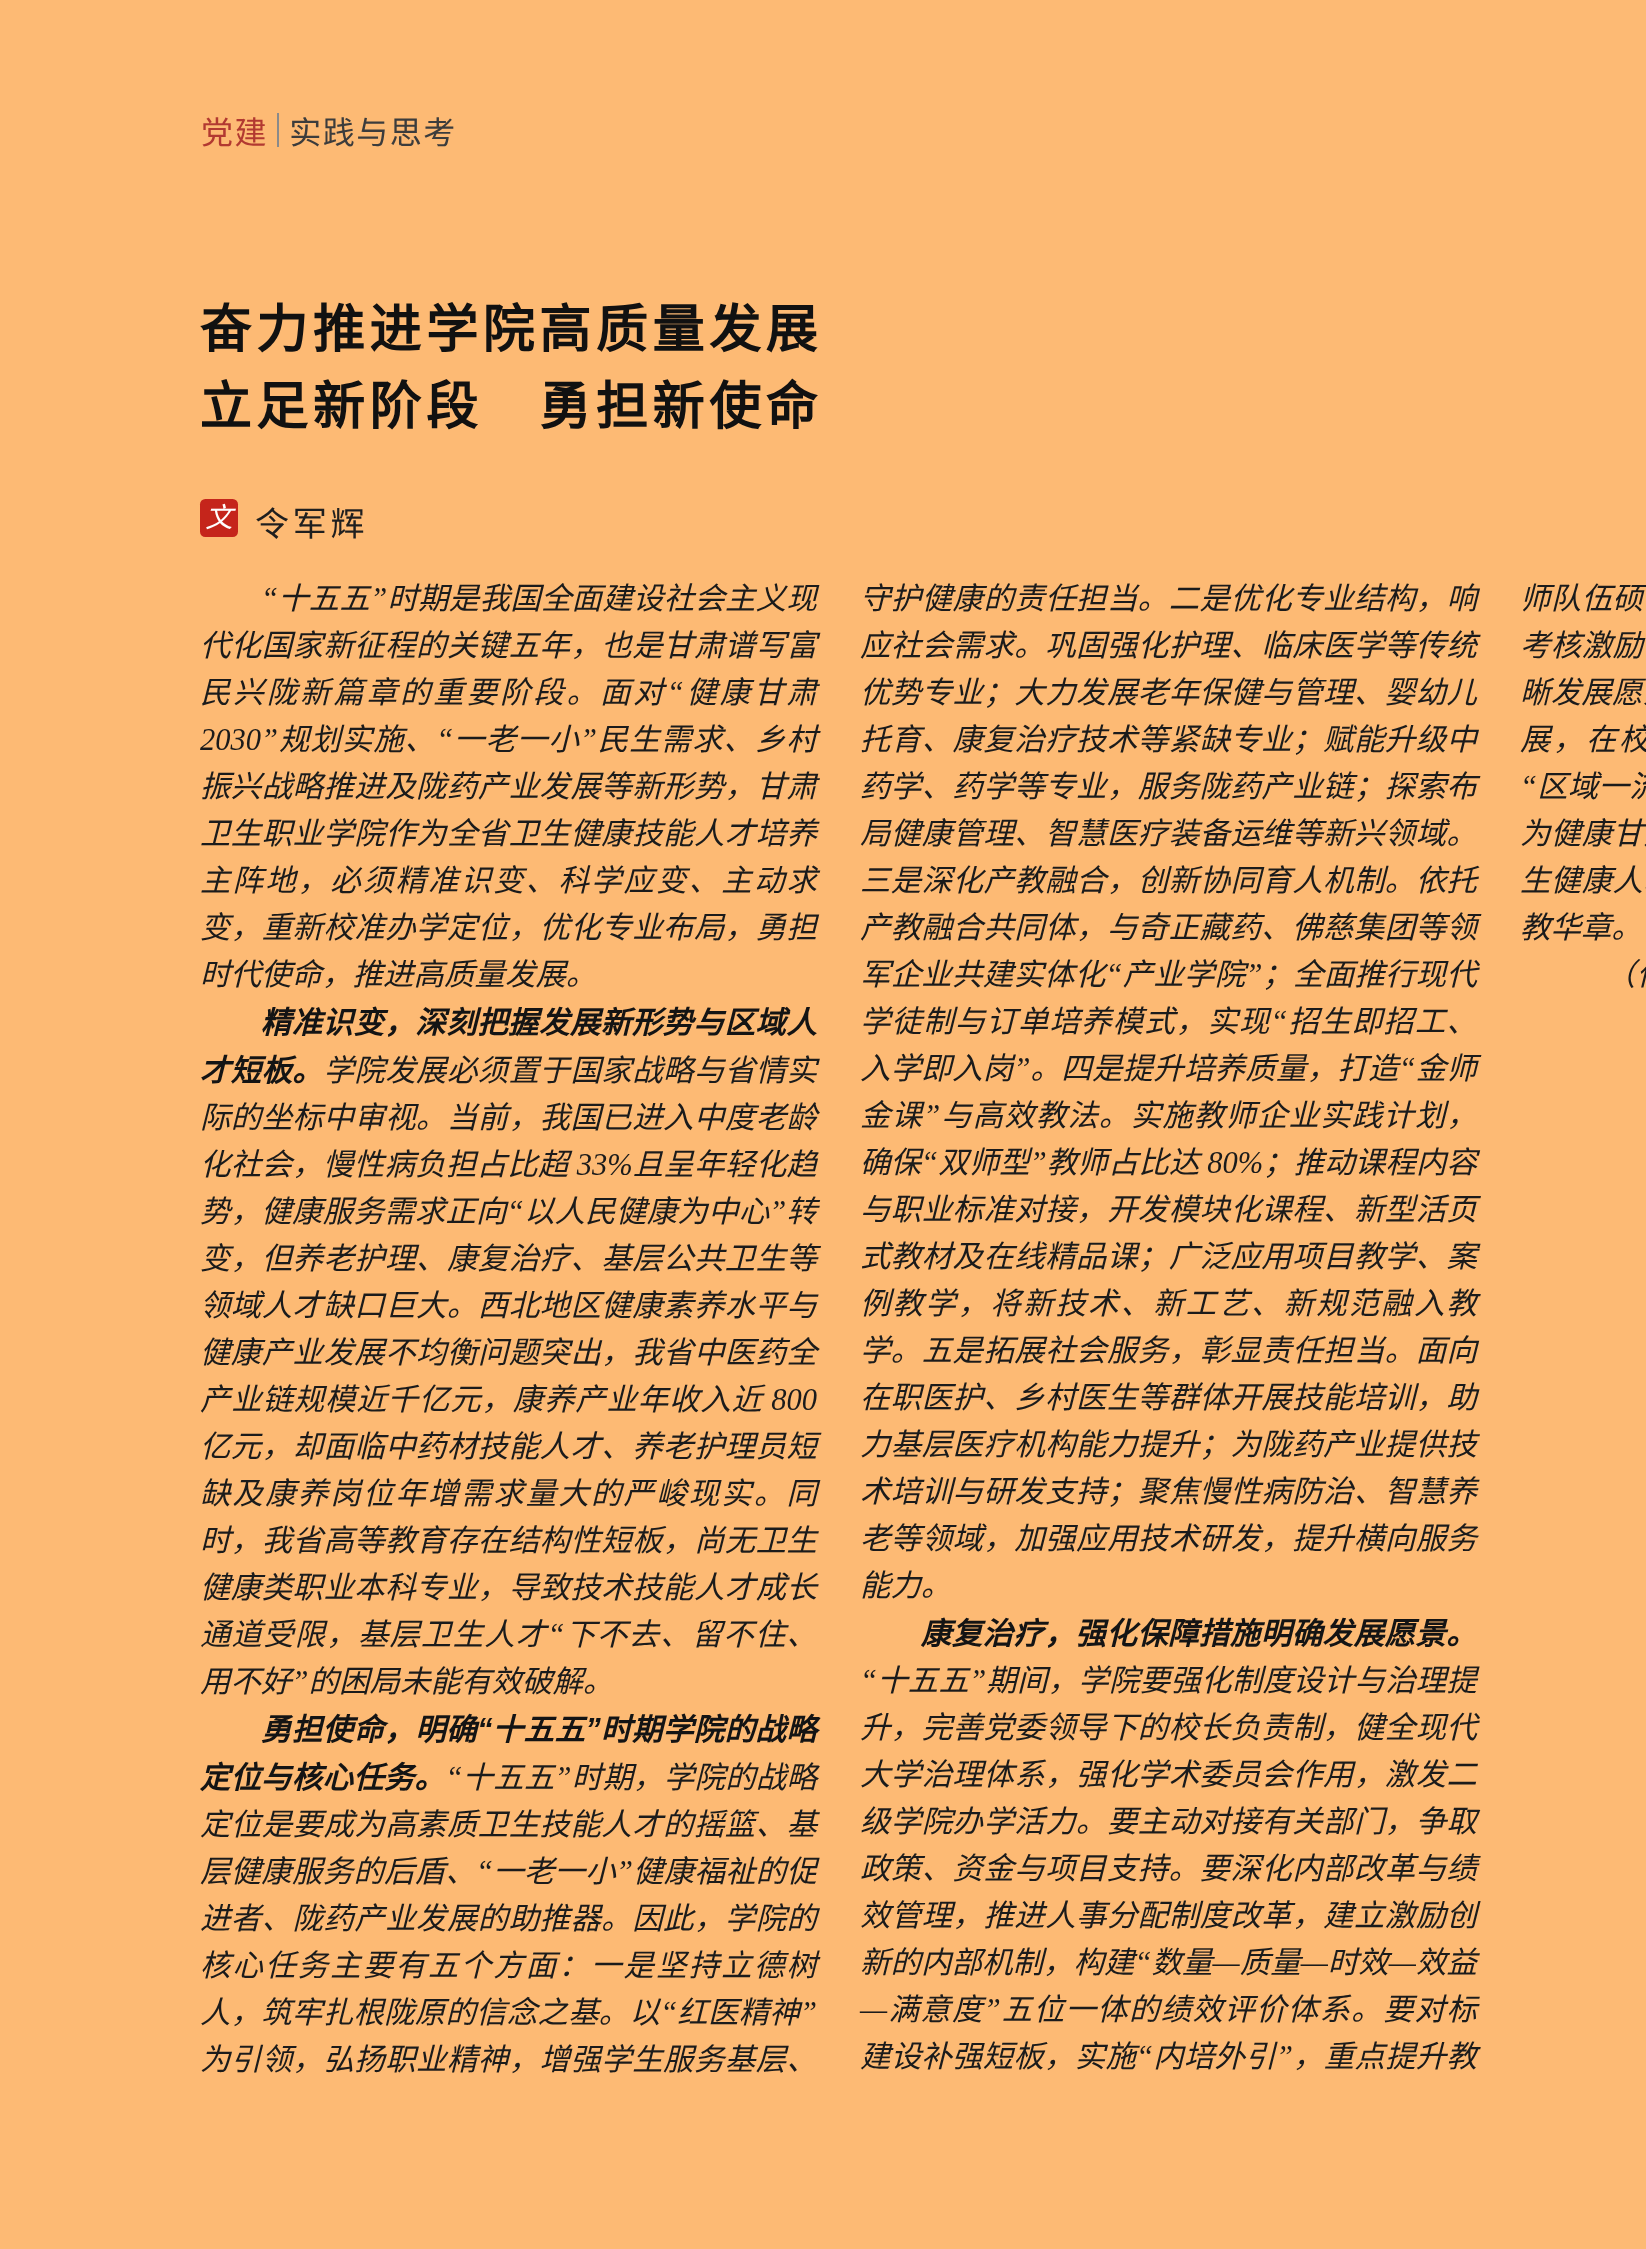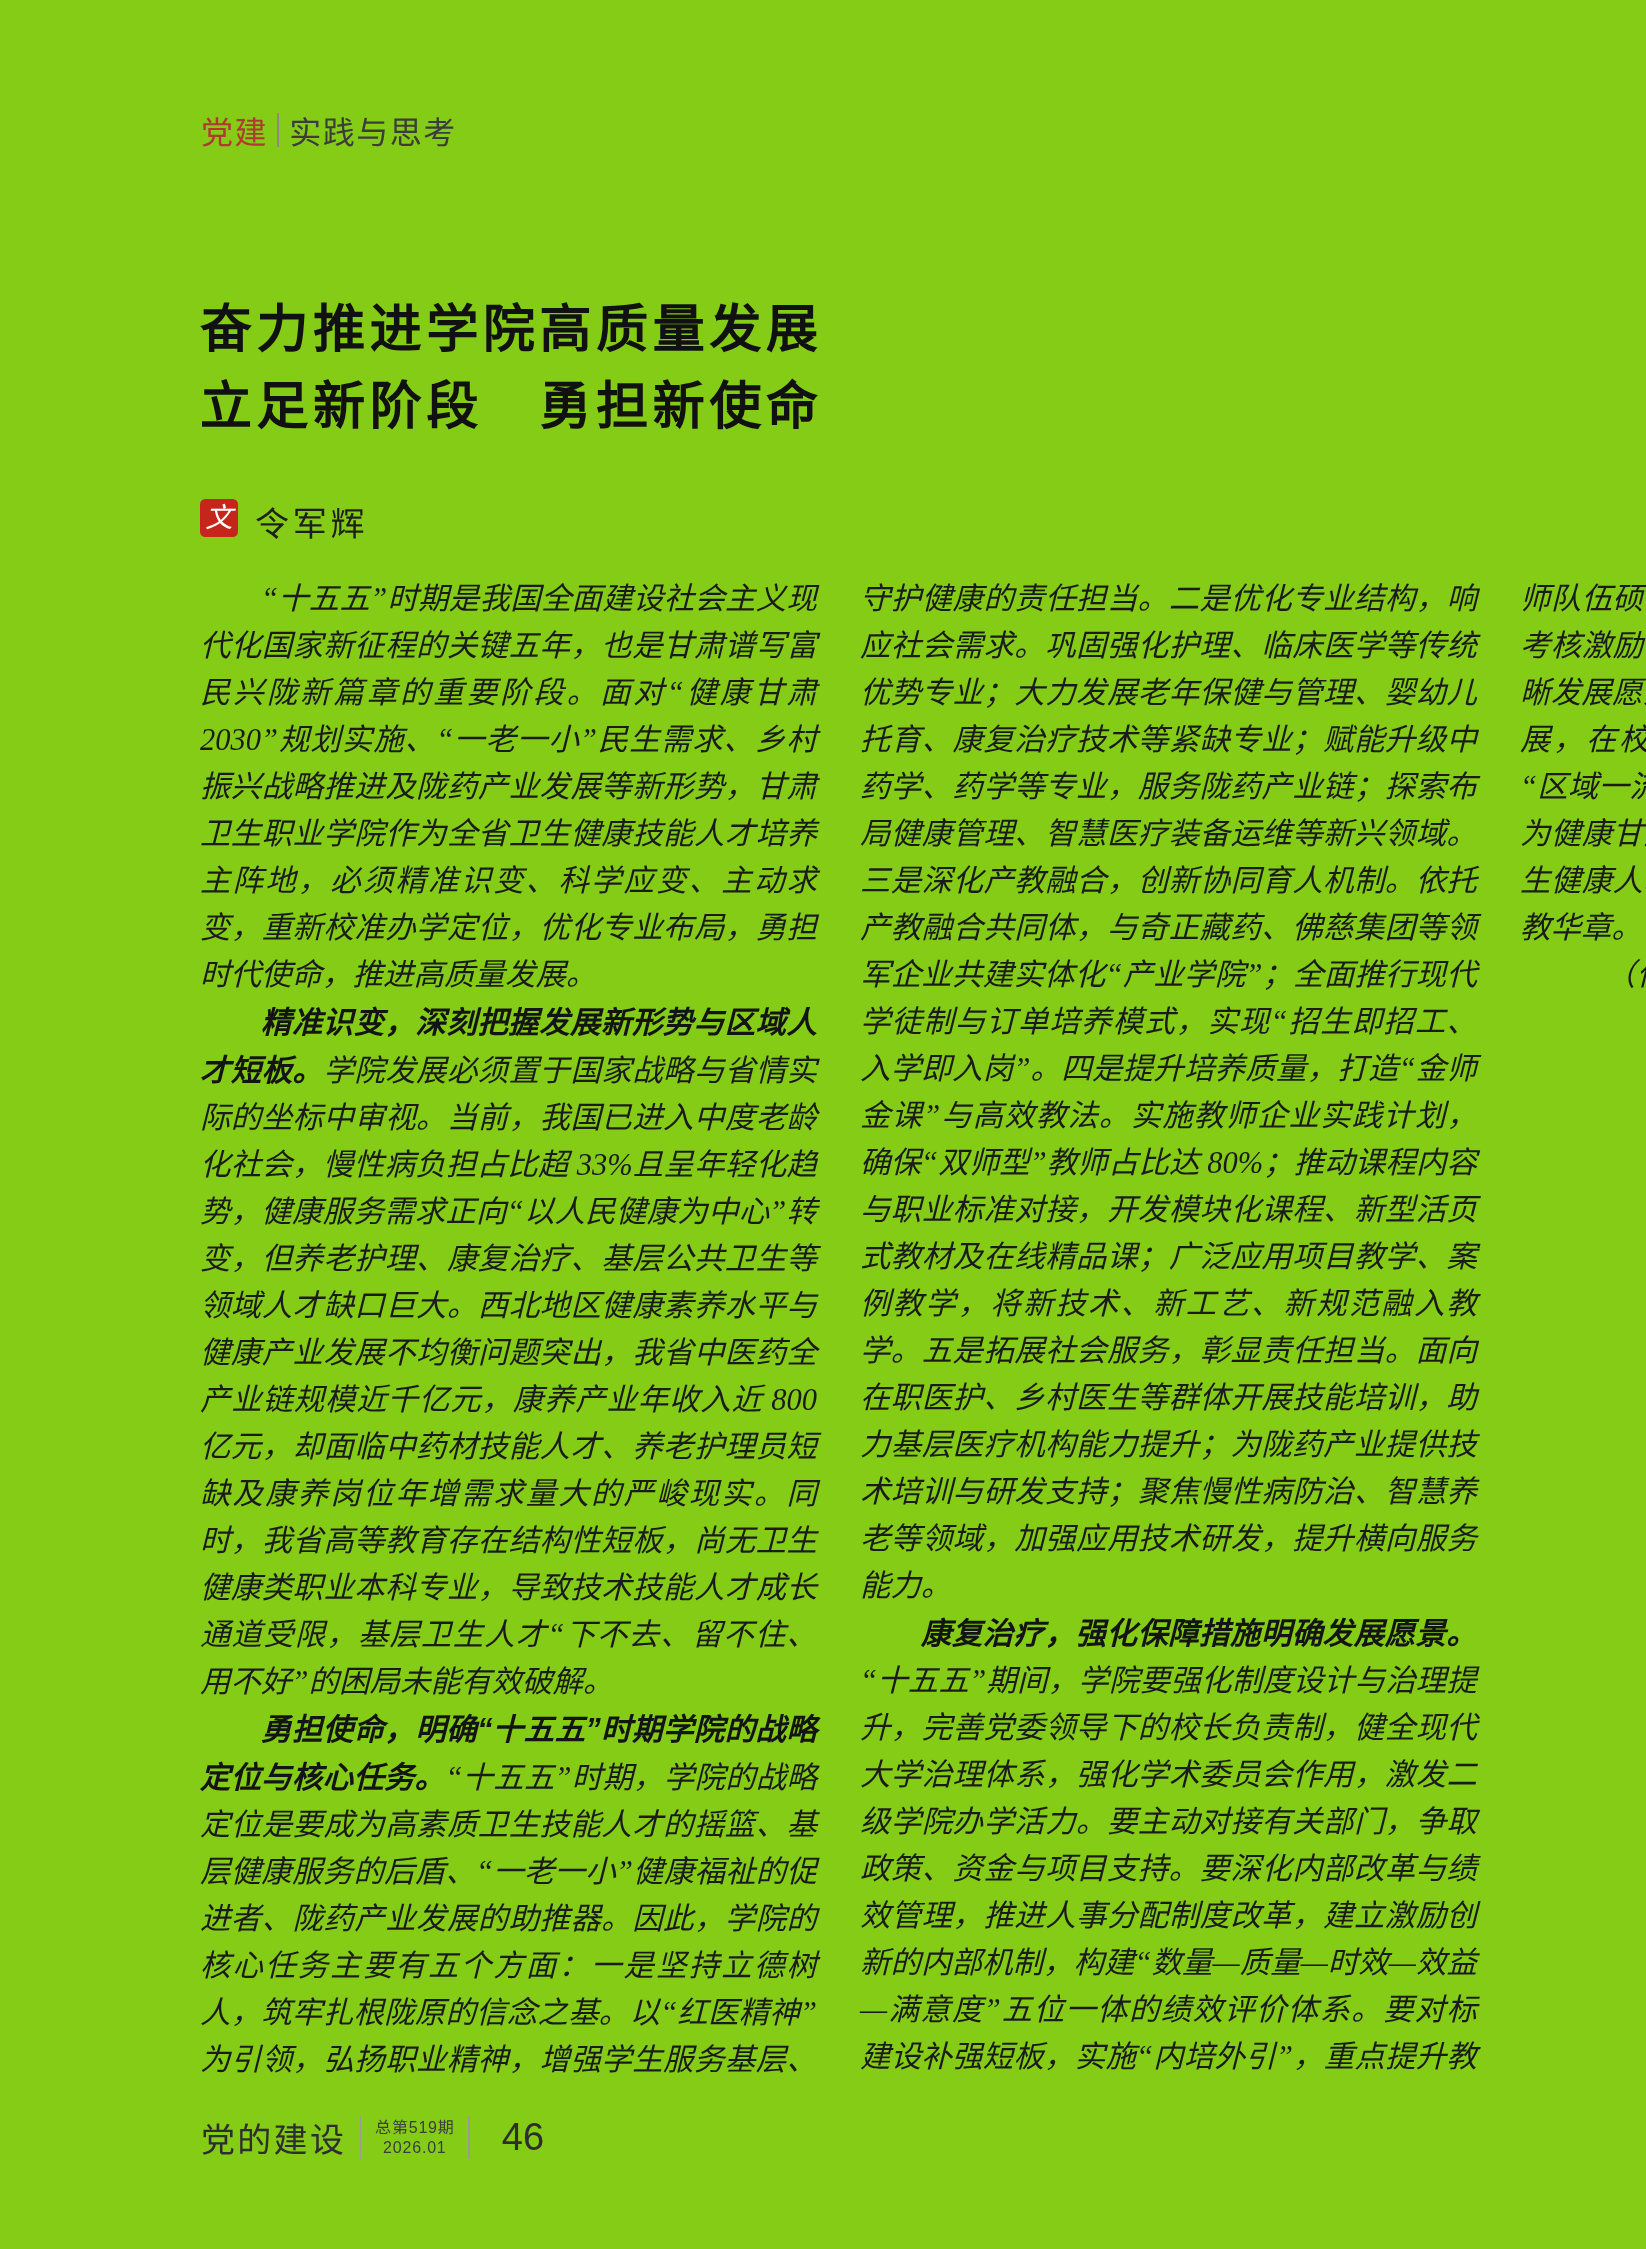--- a/index.html
+++ b/index.html
@@ -4,21 +4,21 @@
 <style>
   html, body {
     margin: 0;
     padding: 0;
     background: #e9e9e9;
   }
   .page {
     position: relative;
     width: 1646px;
     height: 2250px;
-    background: #84cc16;
+    background: #fdba74;
     overflow: hidden;
     font-family: "Liberation Serif", "DejaVu Serif", serif;
     color: #1c1c1c;
   }
 
   
   .kicker {
     position: absolute;
     left: 201px;
     top: 107px;
@@ -168,25 +168,15 @@
 
   <div class="article">
     <p><span>“十五五”时期是我国全面建设社会主义现代化国家新征程的关键五年，也是甘肃谱写富民兴陇新篇章的重要阶段。面对“健康甘肃 2030”规划实施、“一老一小”民生需求、乡村振兴战略推进及陇药产业发展等新形势，甘肃卫生职业学院作为全省卫生健康技能人才培养主阵地，必须精准识变、科学应变、主动求变，重新校准办学定位，优化专业布局，勇担时代使命，推进高质量发展。</span></p>
     <p><span class="lead">精准识变，深刻把握发展新形势与区域人才短板。</span><span>学院发展必须置于国家战略与省情实际的坐标中审视。当前，我国已进入中度老龄化社会，慢性病负担占比超 33%且呈年轻化趋势，健康服务需求正向“以人民健康为中心”转变，但养老护理、康复治疗、基层公共卫生等领域人才缺口巨大。西北地区健康素养水平与健康产业发展不均衡问题突出，我省中医药全产业链规模近千亿元，康养产业年收入近 800 亿元，却面临中药材技能人才、养老护理员短缺及康养岗位年增需求量大的严峻现实。同时，我省高等教育存在结构性短板，尚无卫生健康类职业本科专业，导致技术技能人才成长通道受限，基层卫生人才“下不去、留不住、用不好”的困局未能有效破解。</span></p>
     <p><span class="lead">勇担使命，明确“十五五”时期学院的战略定位与核心任务。</span><span>“十五五”时期，学院的战略定位是要成为高素质卫生技能人才的摇篮、基层健康服务的后盾、“一老一小”健康福祉的促进者、陇药产业发展的助推器。因此，学院的核心任务主要有五个方面：一是坚持立德树人，筑牢扎根陇原的信念之基。以“红医精神”为引领，弘扬职业精神，增强学生服务基层、守护健康的责任担当。二是优化专业结构，响应社会需求。巩固强化护理、临床医学等传统优势专业；大力发展老年保健与管理、婴幼儿托育、康复治疗技术等紧缺专业；赋能升级中药学、药学等专业，服务陇药产业链；探索布局健康管理、智慧医疗装备运维等新兴领域。三是深化产教融合，创新协同育人机制。依托产教融合共同体，与奇正藏药、佛慈集团等领军企业共建实体化“产业学院”；全面推行现代学徒制与订单培养模式，实现“招生即招工、入学即入岗”。四是提升培养质量，打造“金师金课”与高效教法。实施教师企业实践计划，确保“双师型”教师占比达 80%；推动课程内容与职业标准对接，开发模块化课程、新型活页式教材及在线精品课；广泛应用项目教学、案例教学，将新技术、新工艺、新规范融入教学。五是拓展社会服务，彰显责任担当。面向在职医护、乡村医生等群体开展技能培训，助力基层医疗机构能力提升；为陇药产业提供技术培训与研发支持；聚焦慢性病防治、智慧养老等领域，加强应用技术研发，提升横向服务能力。</span></p>
     <p><span class="lead">康复治疗，强化保障措施明确发展愿景。</span><span>“十五五”期间，学院要强化制度设计与治理提升，完善党委领导下的校长负责制，健全现代大学治理体系，强化学术委员会作用，激发二级学院办学活力。要主动对接有关部门，争取政策、资金与项目支持。要深化内部改革与绩效管理，推进人事分配制度改革，建立激励创新的内部机制，构建“数量—质量—时效—效益—满意度”五位一体的绩效评价体系。要对标建设补强短板，实施“内培外引”，重点提升教师队伍硕博比例，强化技术服务的定向拓展与考核激励，确保各项办学指标全面达标。要明晰发展愿景，力争到“十五五”末实现跨越式发展，在校生规模稳定在 1.3 万人左右，建成“区域一流、特色鲜明”的卫生健康职业大学，为健康甘肃建设和陇原发展培养更多高素质卫生健康人才，在服务甘肃现代化实践中书写职教华章。</span></p>
     <p class="align-right attribution">（作者系甘肃卫生职业学院党委书记）</p>
     <p class="align-right editor-credit">编辑 / 魏　瑾</p>
   </div>
 
-  <div class="footer">
-    <span class="journal-name">党的建设</span>
-    <span class="fbar"></span>
-    <span class="issue-block">
-      <div>总第519期</div>
-      <div>2026.01</div>
-    </span>
-    <span class="fbar"></span>
-    <span class="page-number">46</span>
-  </div>
 
 </div>
 
 
 </body></html>

